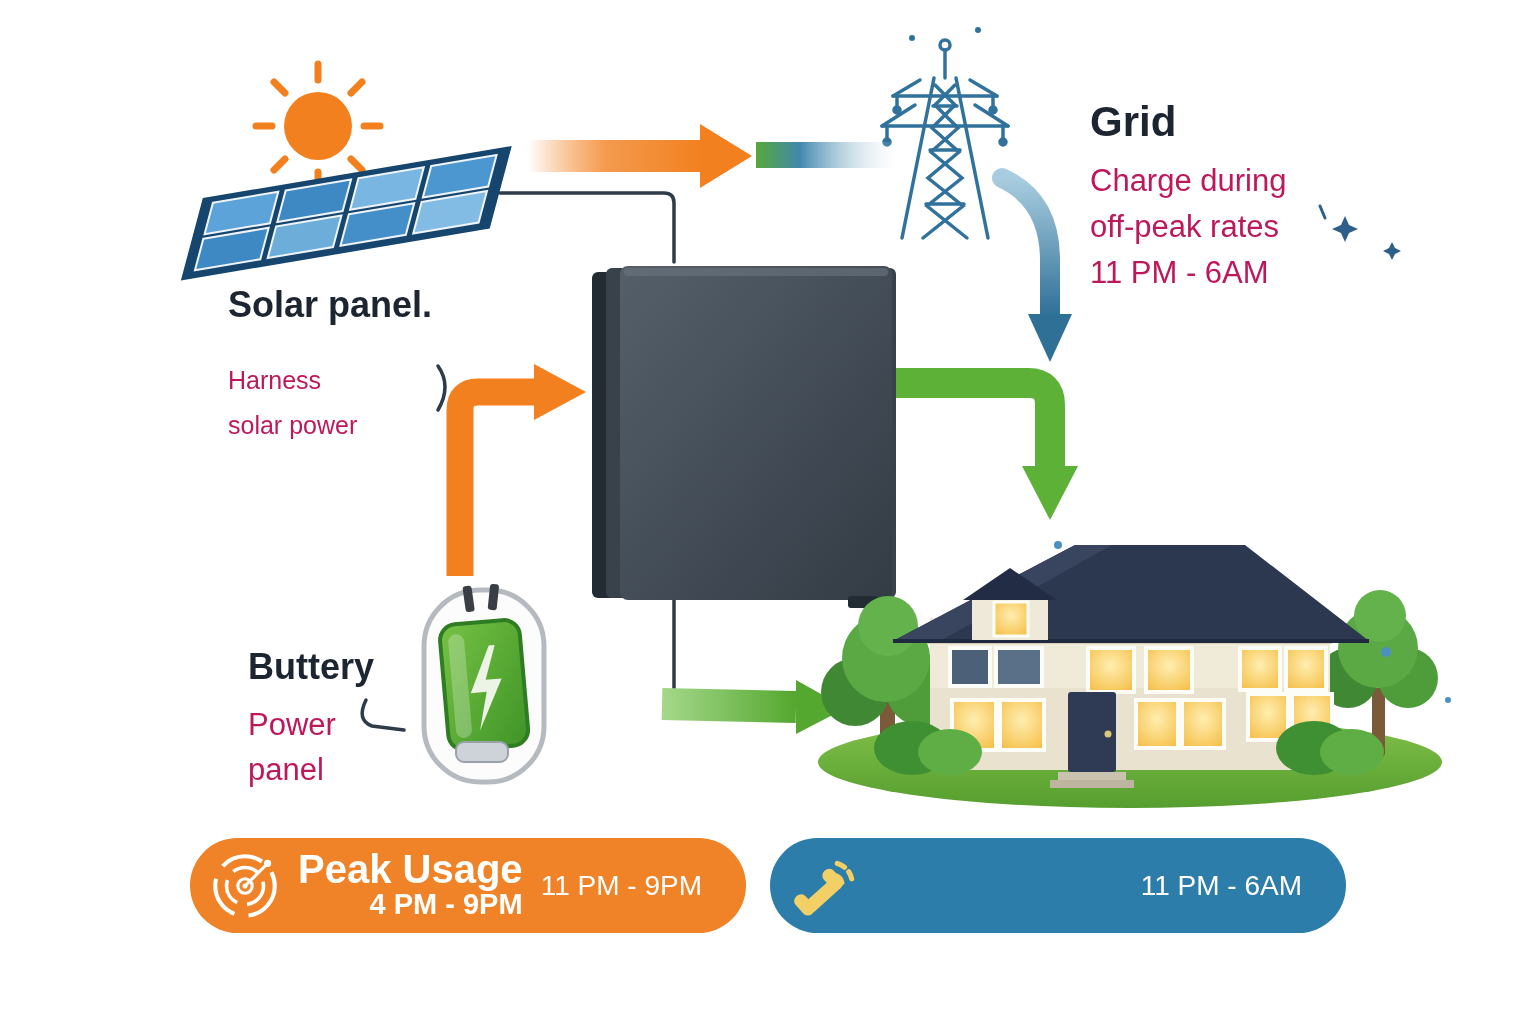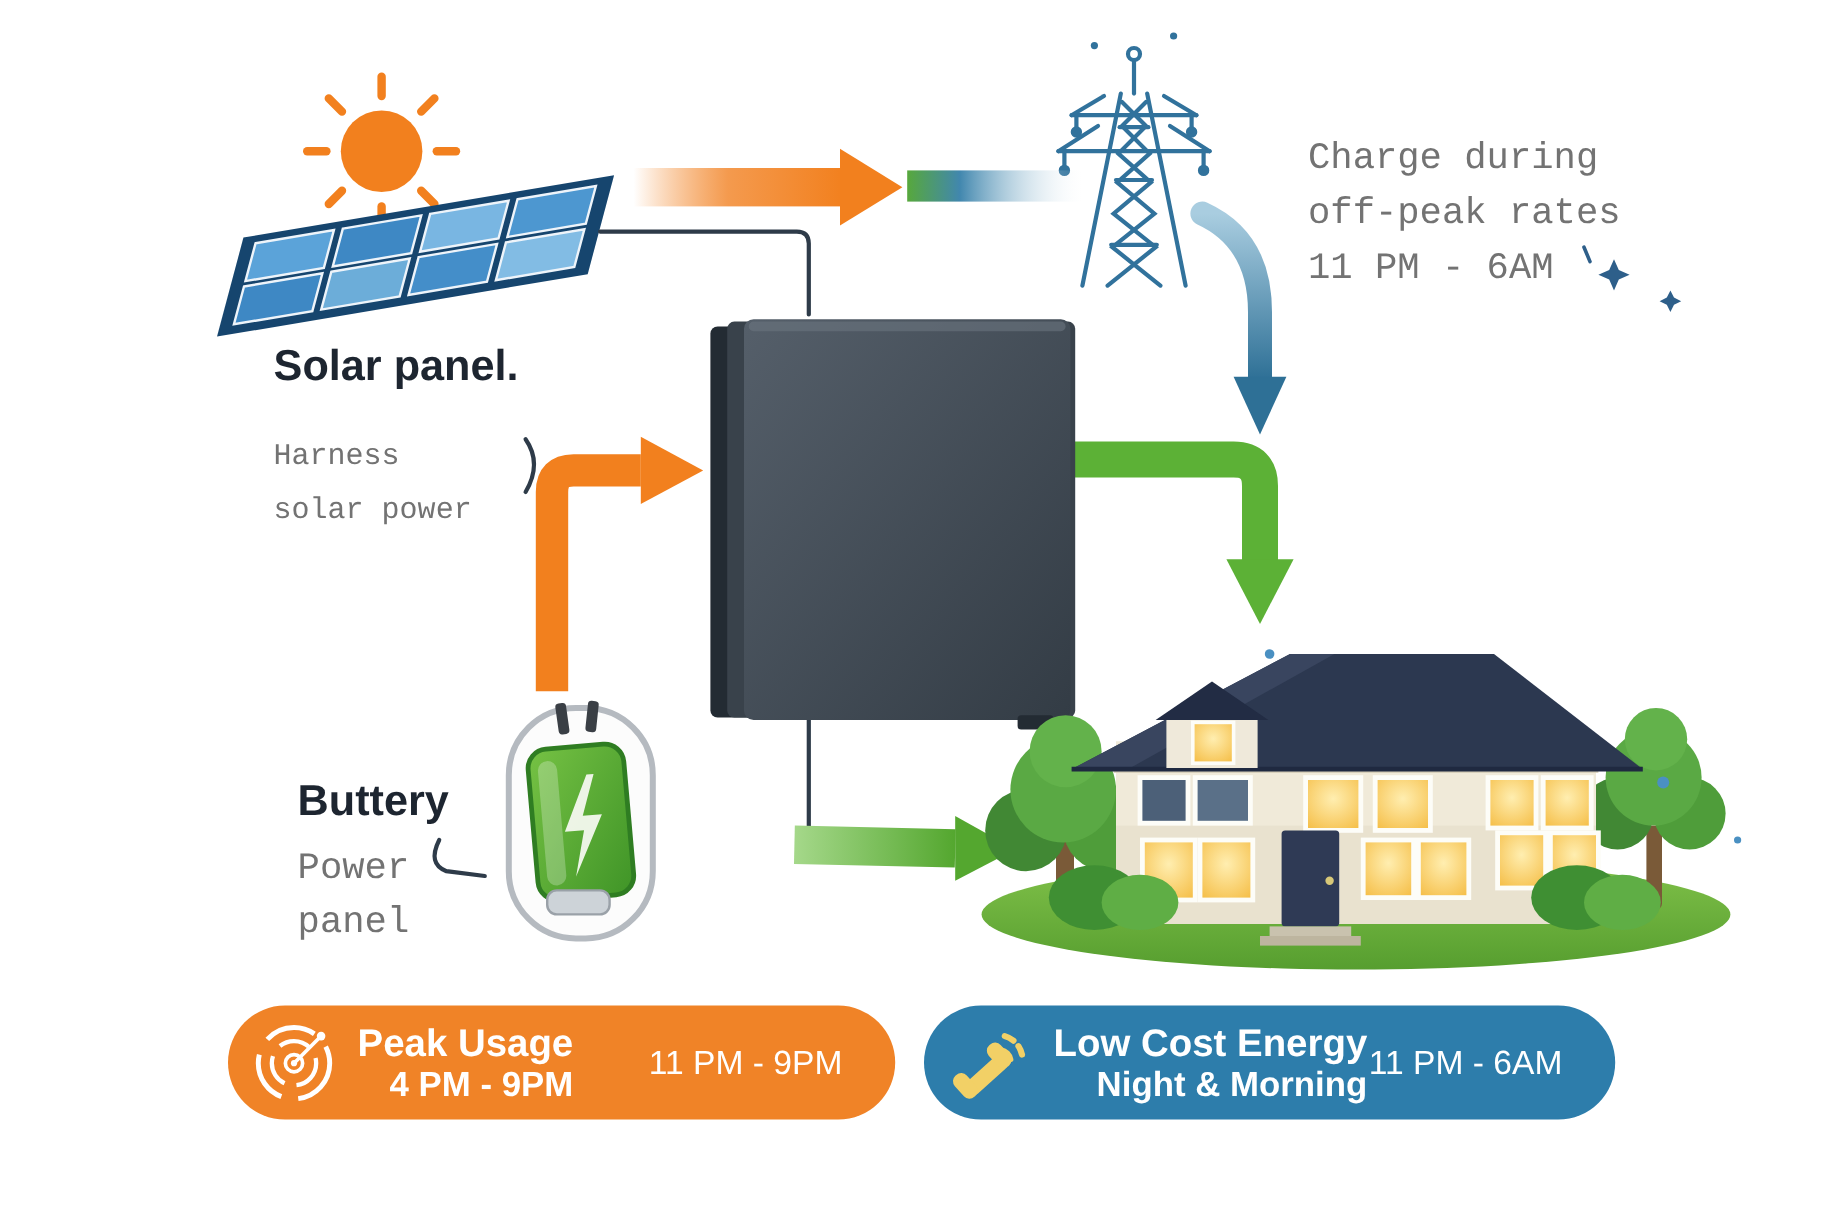--- a/index.html
+++ b/index.html
@@ -2,40 +2,40 @@
 <html><head>
 <meta charset="utf-8">
 <style>
   * { margin:0; padding:0; box-sizing:border-box; }
   body { background:#ffffff; font-family:"Liberation Sans", sans-serif; }
   .canvas { position:relative; width:1536px; height:1024px; background:#ffffff; overflow:hidden; }
   .scene { position:absolute; left:0; top:0; width:1536px; height:1024px; }
 
   .label { position:absolute; }
   .label .title { font-weight:700; color:#1d2530; }
-  .label .line { color:#737373;font-family:Liberation Mono, monospace; }
+  .label .line { color:#be185d; }
 
   .solar-label { left:228px; top:284px; }
   .solar-label .title { font-size:36px; }
   .solar-label .desc { margin-top:32px; font-size:25px; line-height:45px; }
 
   .grid-label { left:1090px; top:98px; }
   .grid-label .title { font-size:42px; }
   .grid-label .desc { margin-top:12px; font-size:31px; line-height:46px; }
 
   .battery-label { left:248px; top:602px; }
   .battery-label .title { font-size:36px;margin-top:44px; }
   .battery-label .desc { margin-top:14px; font-size:31px; line-height:45px; }
 
   .badge { position:absolute; top:838px; height:95px; border-radius:48px;
            display:flex; align-items:center; color:#ffffff; padding:0 30px 0 16px; }
   .badge-orange { left:190px; width:556px; background:#f08327; }
   .badge-blue   { left:770px; width:576px; background:#2d7dab; }
   .badge-icon { width:78px; height:78px; flex:0 0 auto; margin-right:14px; }
-  .badge-title { font-size:32px; font-weight:700; line-height:36px; }
+  .badge-title { font-size:40px; font-weight:700; line-height:36px;text-align:center; }
   .badge-sub   { font-size:29px; font-weight:700; line-height:34px;text-align:right; }
   .badge-time  { font-size:28px; font-weight:500; margin-left:auto; padding-right:14px; white-space:nowrap; }
 </style>
 </head>
 <body>
 
 <div class="canvas">
 
   <svg class="scene" viewBox="0 0 1536 1024">
     <defs>
@@ -272,20 +272,21 @@
 
   <div class="label solar-label">
     <div class="title">Solar panel.</div>
     <div class="desc">
       <div class="line">Harness</div>
       <div class="line">solar power</div>
     </div>
   </div>
 
   <div class="label grid-label">
+    <div class="title">Grid</div>
     <div class="desc">
       <div class="line">Charge during</div>
       <div class="line">off-peak rates</div>
       <div class="line">11 PM - 6AM</div>
     </div>
   </div>
 
   <div class="label battery-label">
     <div class="title">Buttery</div>
     <div class="desc">
@@ -313,20 +314,16 @@
   <div class="badge badge-blue">
     <svg class="badge-icon" viewBox="0 0 76 76">
       <path d="M 50 16 a 20 20 0 0 1 14 15" fill="none" stroke="#f2d066" stroke-width="5" stroke-linecap="round" stroke-dasharray="8 6"></path>
       <path d="M 47 27 a 10 10 0 0 1 8 8" fill="none" stroke="#f2d066" stroke-width="4" stroke-linecap="round"></path>
       <g transform="rotate(-42 34 48)">
         <rect x="14" y="42" width="42" height="13" rx="6" fill="#f2d066"></rect>
         <rect x="10" y="32" width="13" height="23" rx="6" fill="#f2d066"></rect>
         <rect x="47" y="32" width="13" height="23" rx="6" fill="#f2d066"></rect>
       </g>
     </svg>
-    <div class="badge-text">
-      <div class="badge-title">Low Cost Energy</div>
-      <div class="badge-sub">Night &amp; Morning</div>
-    </div>
     <div class="badge-time">11 PM - 6AM</div>
   </div>
 
 </div>
 
 </body></html>

